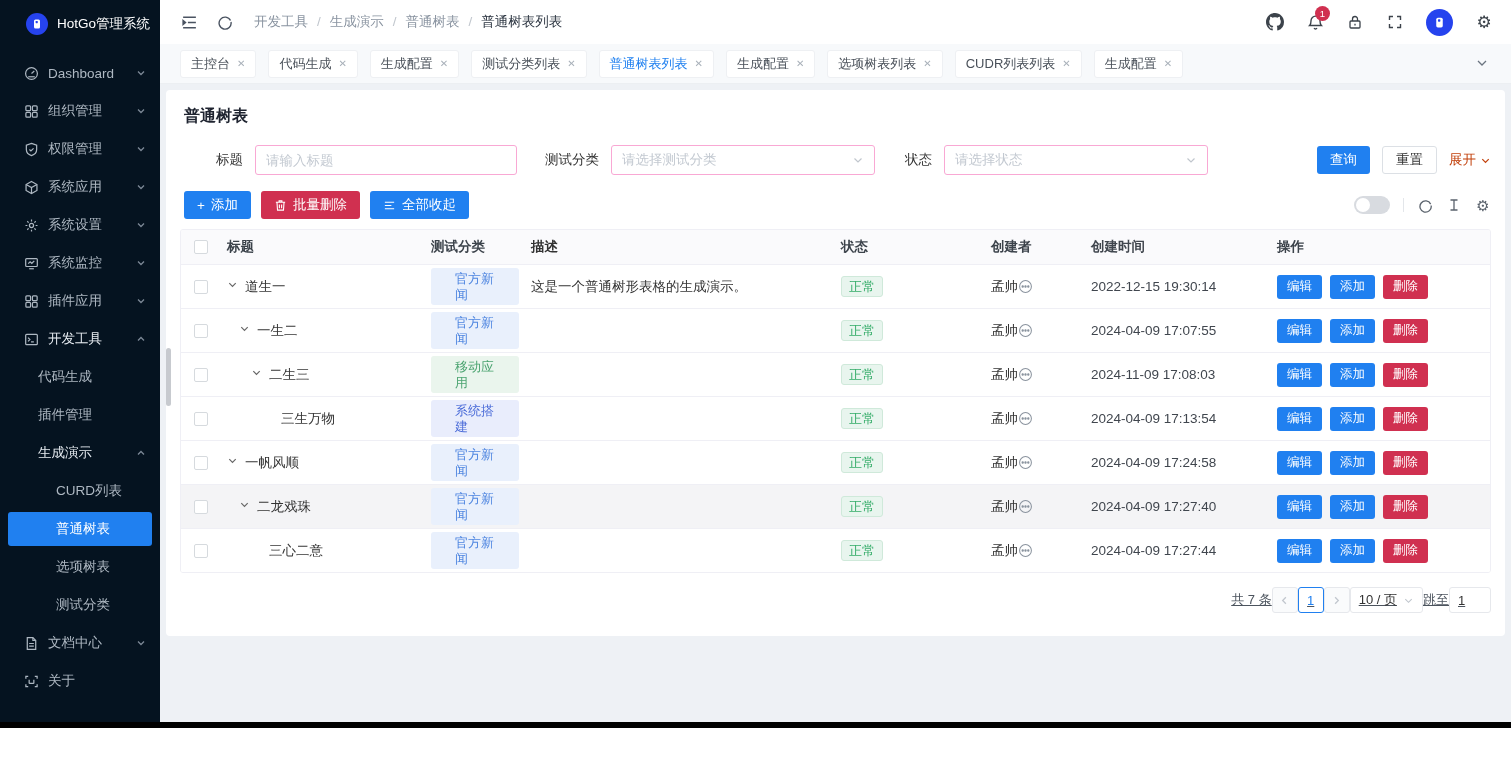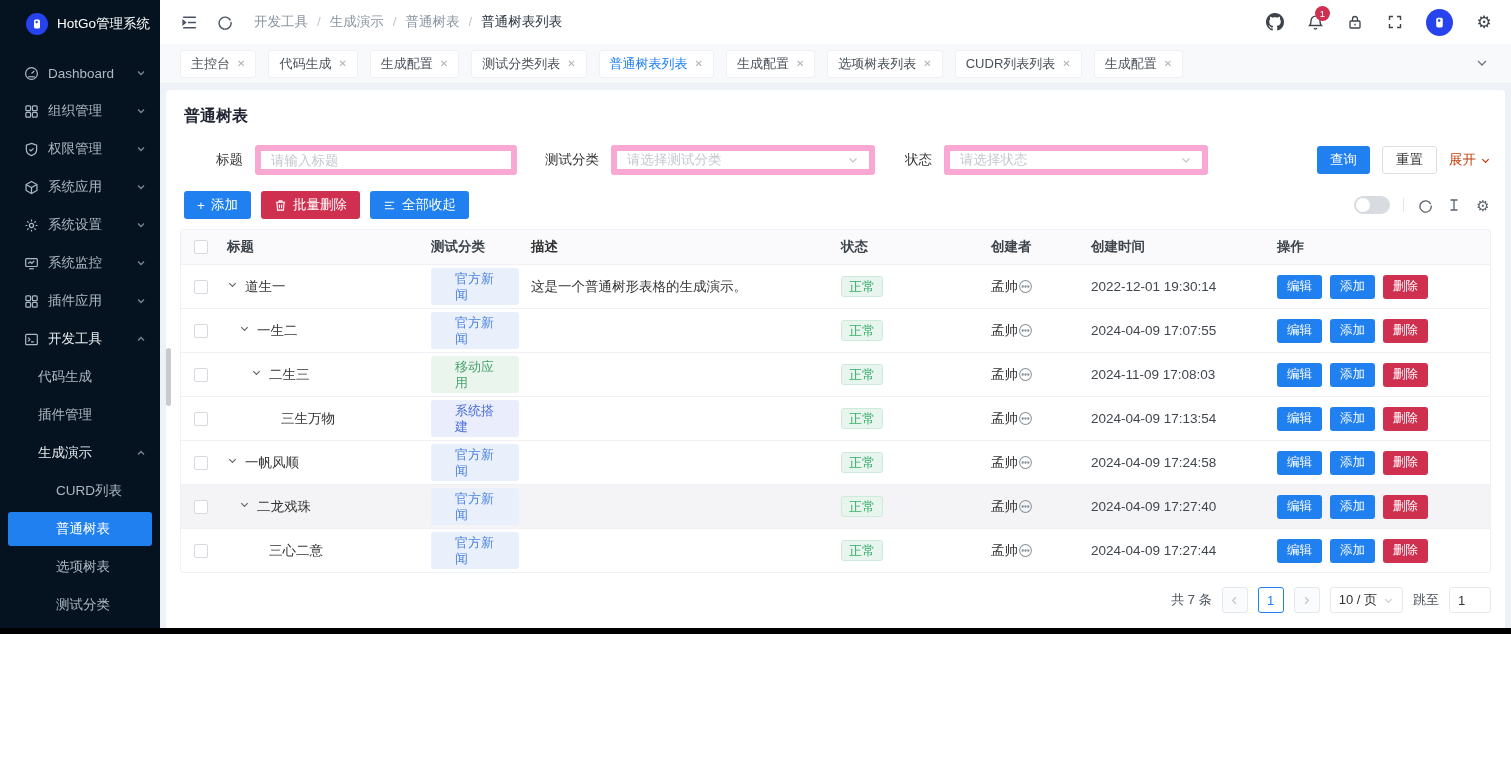--- a/index.html
+++ b/index.html
@@ -1,18 +1,18 @@
 <!DOCTYPE html>
 <html><head>
 <meta charset="utf-8">
 <style>
   * { margin:0; padding:0; box-sizing:border-box; }
   html,body { width:1511px; height:760px; }
   body { font-family:"Liberation Sans","DejaVu Sans",sans-serif; font-size:14px; color:#333; }
-  .app { position:relative; width:1511px; height:634px; background:#eef1f5; overflow:hidden; }
+  .app { position:relative; width:1511px; height:728px; background:#eef1f5; overflow:hidden; }
 
   
   .sidebar { position:absolute; left:0; top:0; width:160px; height:754px; background:#051320; color:#b6c0ca; z-index:3; }
   .logo-row { display:flex; align-items:center; height:48px; padding-left:26px; }
   .logo-circle { width:22px; height:22px; border-radius:50%; background:#2643ee; display:flex; align-items:center; justify-content:center; flex:0 0 auto; }
   .logo-title { color:#fff; font-size:13.5px; margin-left:9px; white-space:nowrap; }
   .menu { margin-top:6px; }
   .menu-item { display:flex; align-items:center; height:38px; padding:0 14px 0 24px; font-size:13.5px; color:#aeb8c2; cursor:pointer; }
   .menu-item .mi-icon { width:15px; height:15px; margin-right:9px; display:flex; align-items:center; justify-content:center; color:#aeb8c2; }
   .menu-item .mi-label { flex:1; white-space:nowrap; overflow:hidden; }
@@ -46,21 +46,21 @@
   .tab.active { color:#2080f0; }
   .tabstrip-more { margin-left:auto; color:#6b7480; width:16px; height:16px; cursor:pointer; }
 
   
   .content { padding:6px; height:670px; }
   .card { background:#fff; border-radius:4px; width:1339px; height:546px; padding:0 14px; position:relative; }
   .page-title { font-size:16px; font-weight:bold; color:#1f2430; padding:16px 0 4px 4px; }
 
   .filter-row { display:flex; align-items:center; padding:14px 0 6px 36px; }
   .f-label { font-size:13.5px; color:#333; margin-right:12px; white-space:nowrap; }
-  .f-input, .f-select { height:30px; border:6px solid #f9a8d4; border-radius:3px; background:#fff; font-size:13.5px; }
+  .f-input, .f-select { height:30px; border:1px solid #f9a8d4; border-radius:3px; background:#fff; font-size:13.5px; }
   .f-input { width:262px; padding:0 10px; color:#333; outline:none; font-family:inherit; }
   .f-input::placeholder { color:#c3c9d1; }
   .f-select { width:264px; display:flex; align-items:center; padding:0 10px; color:#c3c9d1; cursor:pointer; }
   .f-select .sel-text { flex:1; }
   .f-select .sel-arrow { color:#c0c6cd; width:12px; height:12px; }
   .f-gap1 { width:28px; } .f-gap2 { width:30px; }
   .filter-actions { margin-left:auto; display:flex; align-items:center; gap:12px; }
   .btn { display:flex; align-items:center; justify-content:center; height:28px; border-radius:3px; font-size:13.5px; cursor:pointer; border:none; font-family:inherit; }
   .btn-primary { background:#2080f0; color:#fff; padding:0 13px; }
   .btn-plain { background:#fff; color:#333; border:1px solid #dce0e5; padding:0 13px; }
@@ -102,21 +102,21 @@
   .tag-green { background:#eaf5ed; color:#4ca471; }
   .tag-indigo { background:#e9edfc; color:#4a6bd8; }
   .tag-status { background:#e8f5ee; color:#36ad6a; border:1px solid #cfe9da; padding:2px 7px; }
   .creator-cell { display:flex; align-items:center; color:#333; }
   .creator-more { width:15px; height:15px; color:#8a939e; cursor:pointer; }
   .op-btn { height:24px; padding:0 10px; border-radius:3px; border:none; color:#fff; font-size:12.5px; margin-right:8px; cursor:pointer; font-family:inherit; }
   .op-edit, .op-add { background:#2080f0; }
   .op-del { background:#d03050; }
 
   
-  .pagination { display:flex; align-items:center; justify-content:flex-end; gap:10px; padding:14px 0; font-size:13px; color:#4c545e; }
+  .pagination { display:flex; align-items:center; justify-content:flex-end; padding:14px 0; font-size:13px; color:#4c545e;text-decoration:underline; }
   .pg-btn { width:26px; height:26px; border:1px solid #e6e8ec; background:#fafbfc; border-radius:3px; display:flex; align-items:center; justify-content:center; color:#c2c7ce; cursor:pointer; }
   .pg-page { width:26px; height:26px; border:1px solid #2080f0; background:#fff; color:#2080f0; border-radius:3px; display:flex; align-items:center; justify-content:center; cursor:pointer; }
   .pg-size { height:26px; border:1px solid #e6e8ec; border-radius:3px; display:flex; align-items:center; gap:6px; padding:0 8px; color:#333; cursor:pointer; background:#fff; }
   .pg-size .ico { color:#c0c6cd; width:11px; height:11px; }
   .pg-jump-input { width:42px; height:26px; border:1px solid #e6e8ec; border-radius:3px; text-align:left; padding:0 8px; font-size:13px; color:#333; outline:none; font-family:inherit; }
 
   
   .side-scrollbar { position:absolute; left:166px; top:348px; width:5px; height:58px; border-radius:3px; background:#c7cacf; z-index:4; }
   .bottom-bar { position:absolute; left:0; bottom:0; width:1511px; height:6px; background:#000; z-index:5; }
 </style>
@@ -533,21 +533,21 @@
                   <span class="creator-more">
                     <svg class="ico" width="15" height="15" viewBox="0 0 16 16" fill="none" stroke="currentColor" stroke-width="1.1">
                       <circle cx="8" cy="8" r="6.3"></circle>
                       <circle cx="5" cy="8" r="0.7" fill="currentColor"></circle>
                       <circle cx="8" cy="8" r="0.7" fill="currentColor"></circle>
                       <circle cx="11" cy="8" r="0.7" fill="currentColor"></circle>
                     </svg>
                   </span>
                 </span>
               </div>
-            <div class="tc col-time">2022-12-01 19:30:14</div>
+            <div class="tc col-time">2022-12-15 19:30:14</div>
             <div class="tc col-ops">
               <button class="op-btn op-edit">编辑</button>
               <button class="op-btn op-add">添加</button>
               <button class="op-btn op-del">删除</button>
             </div>
           </div>
 
           <div class="trow">
             <div class="tc col-check">
                 <span class="checkbox"></span>

